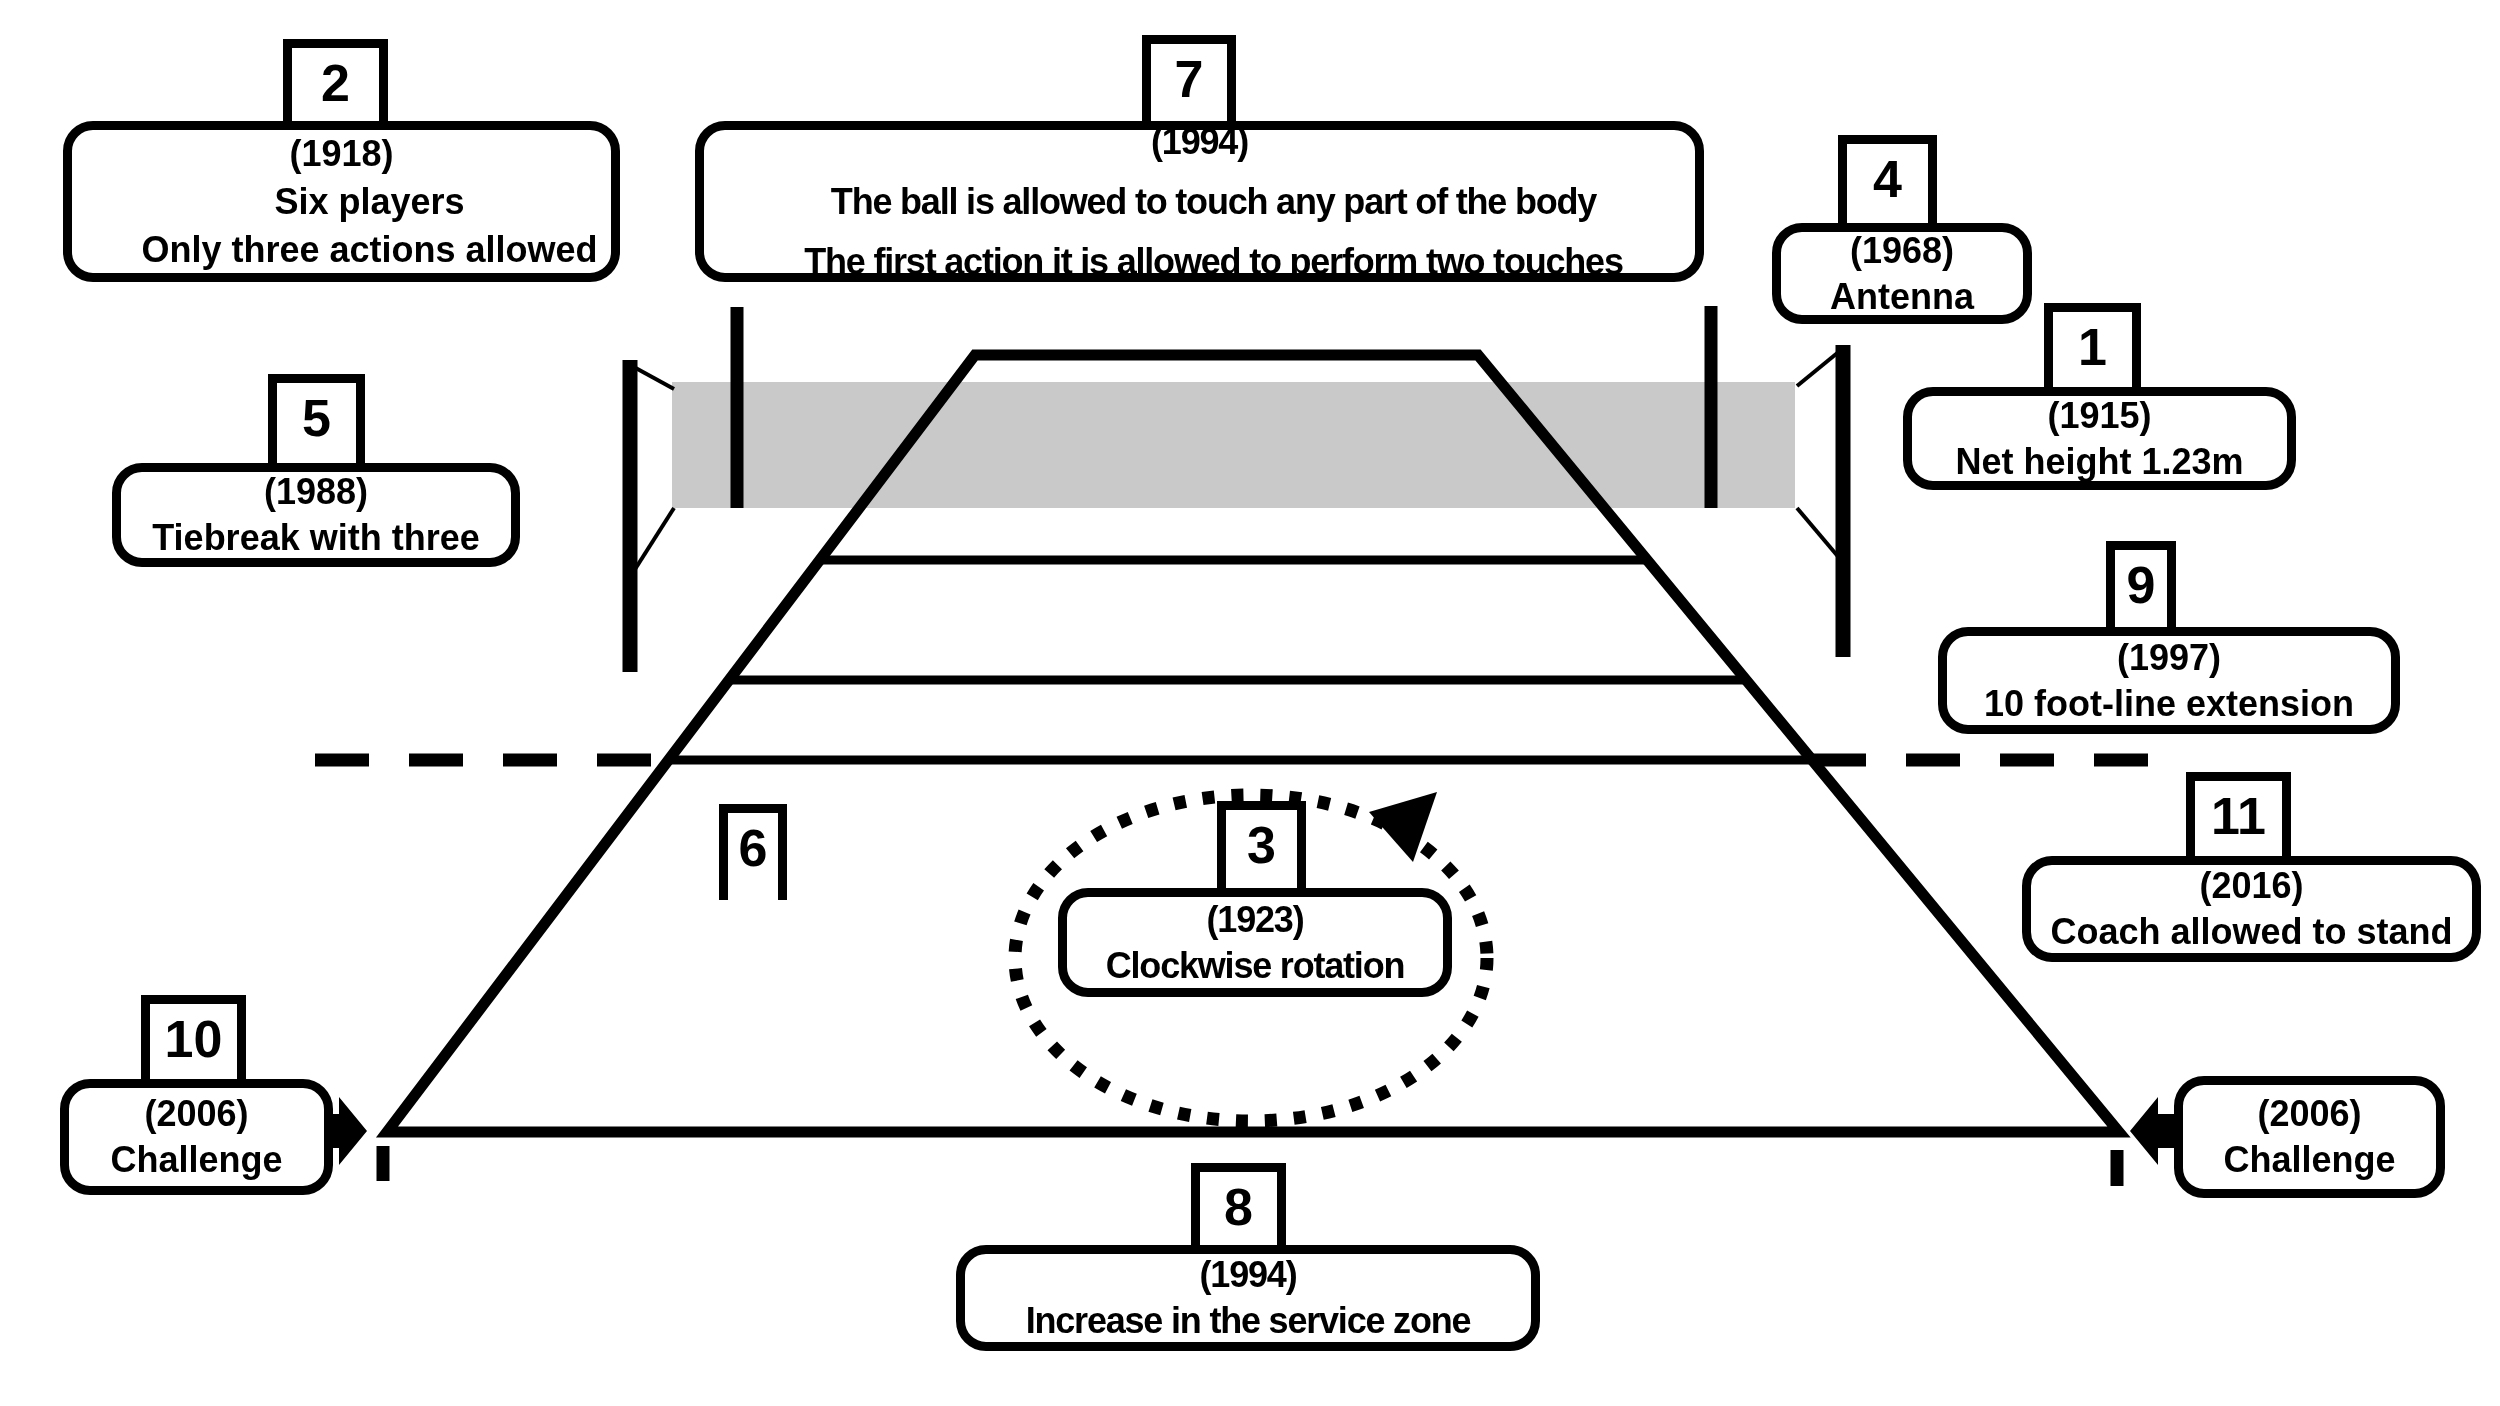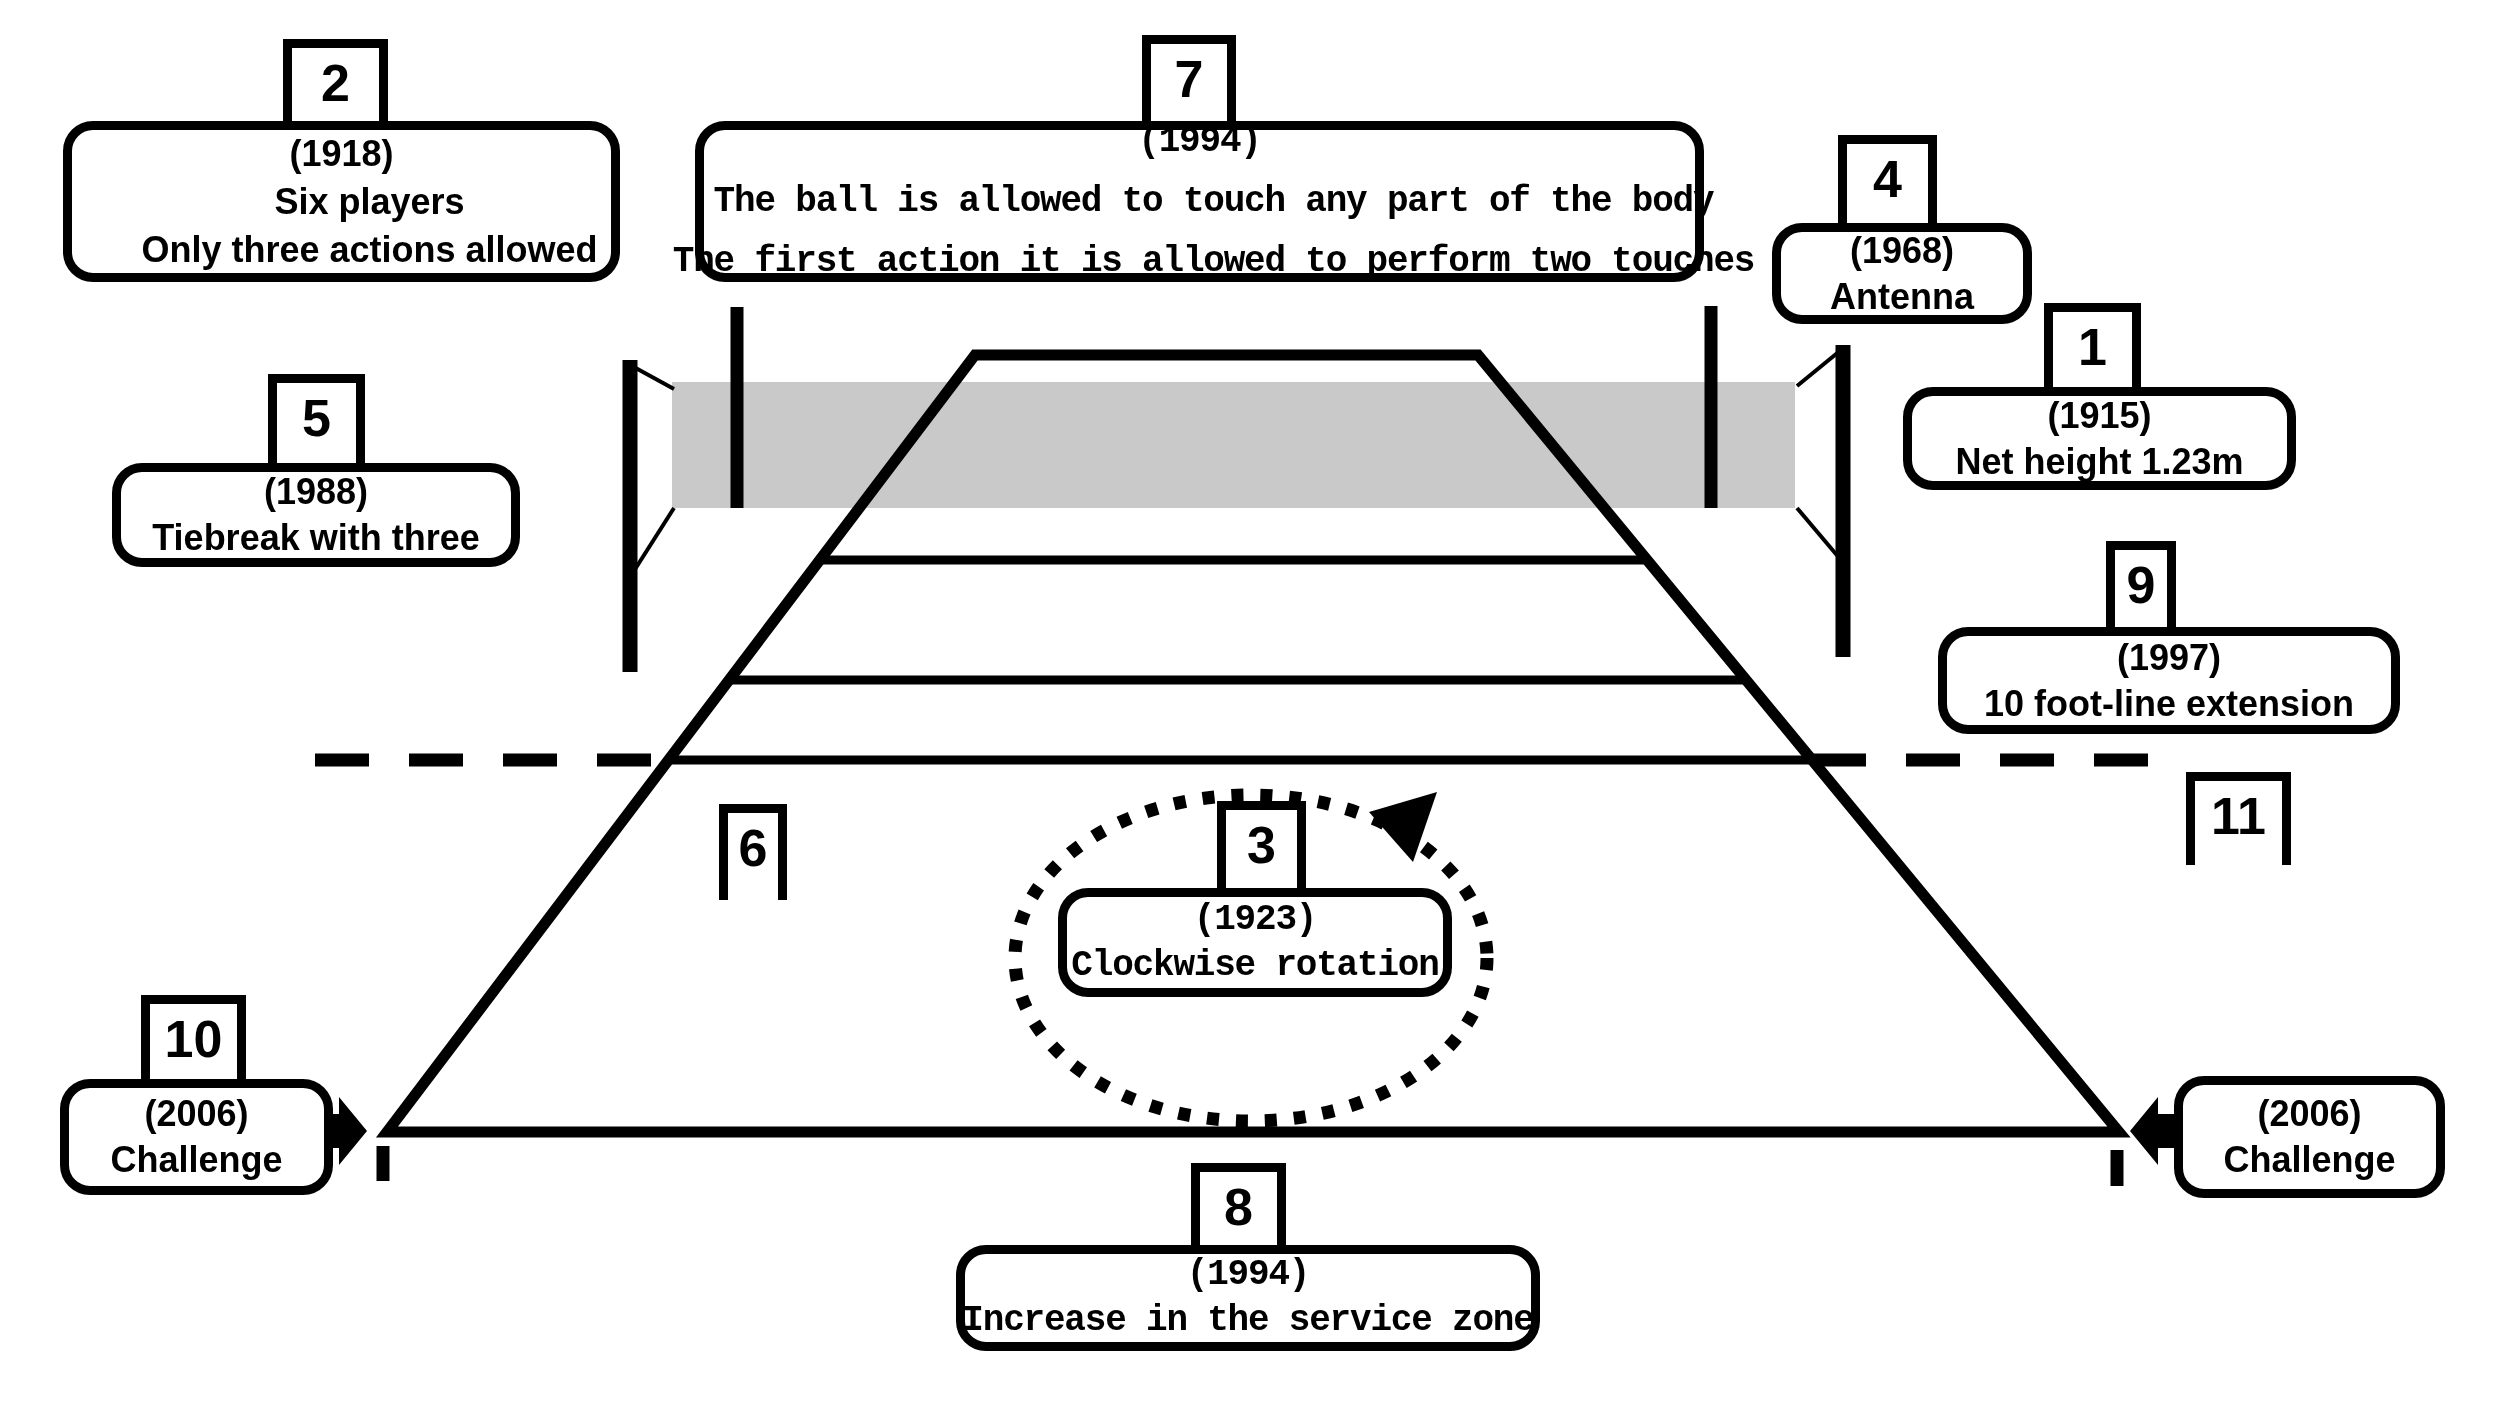--- a/index.html
+++ b/index.html
@@ -34,21 +34,21 @@
     display:flex;
     justify-content:center;
     align-items:flex-start;
     z-index:1;
     font-weight:bold;
     font-size:52px;
     line-height:70px;
   }
   .yr,.ln{line-height:46px;font-size:36px;white-space:nowrap;}
   .tall .yr,.tall .ln{line-height:48px;}
-  .cond{letter-spacing:-1.2px;font-family:Liberation Mono, monospace;}
+  .cond{letter-spacing:-1.2px;}
   .leftalign{align-items:center;}
   .leftalign .yr{align-self:center;}
   .pad38 .ln{padding-left:56px;}
   .pad32 .ln{padding-left:28px;margin-top:12px;}
 </style>
 </head>
 <body>
 
 <div id="canvas" style="background: rgb(255, 255, 255); color: rgb(0, 0, 0);">
 
@@ -144,20 +144,24 @@
     <span>3</span>
   </div>
   <div class="box cond" style="left:1058px;top:888px;width:394px;height:109px">
     <div class="yr">(1923)</div>
     <div class="ln">Clockwise rotation</div>
   </div>
 
   <div class="tab" style="left:2186px;top:772px;width:105px;height:93px">
     <span>11</span>
   </div>
+  <div class="box" style="left:2022px;top:856px;width:459px;height:106px">
+    <div class="yr">(2016)</div>
+    <div class="ln">Coach allowed to stand</div>
+  </div>
 
   <div class="tab" style="left:141px;top:995px;width:105px;height:93px">
     <span>10</span>
   </div>
   <div class="box" style="left:60px;top:1079px;width:273px;height:116px">
     <div class="yr">(2006)</div>
     <div class="ln">Challenge</div>
   </div>
 
   <div class="box" style="left:2174px;top:1076px;width:271px;height:122px">

